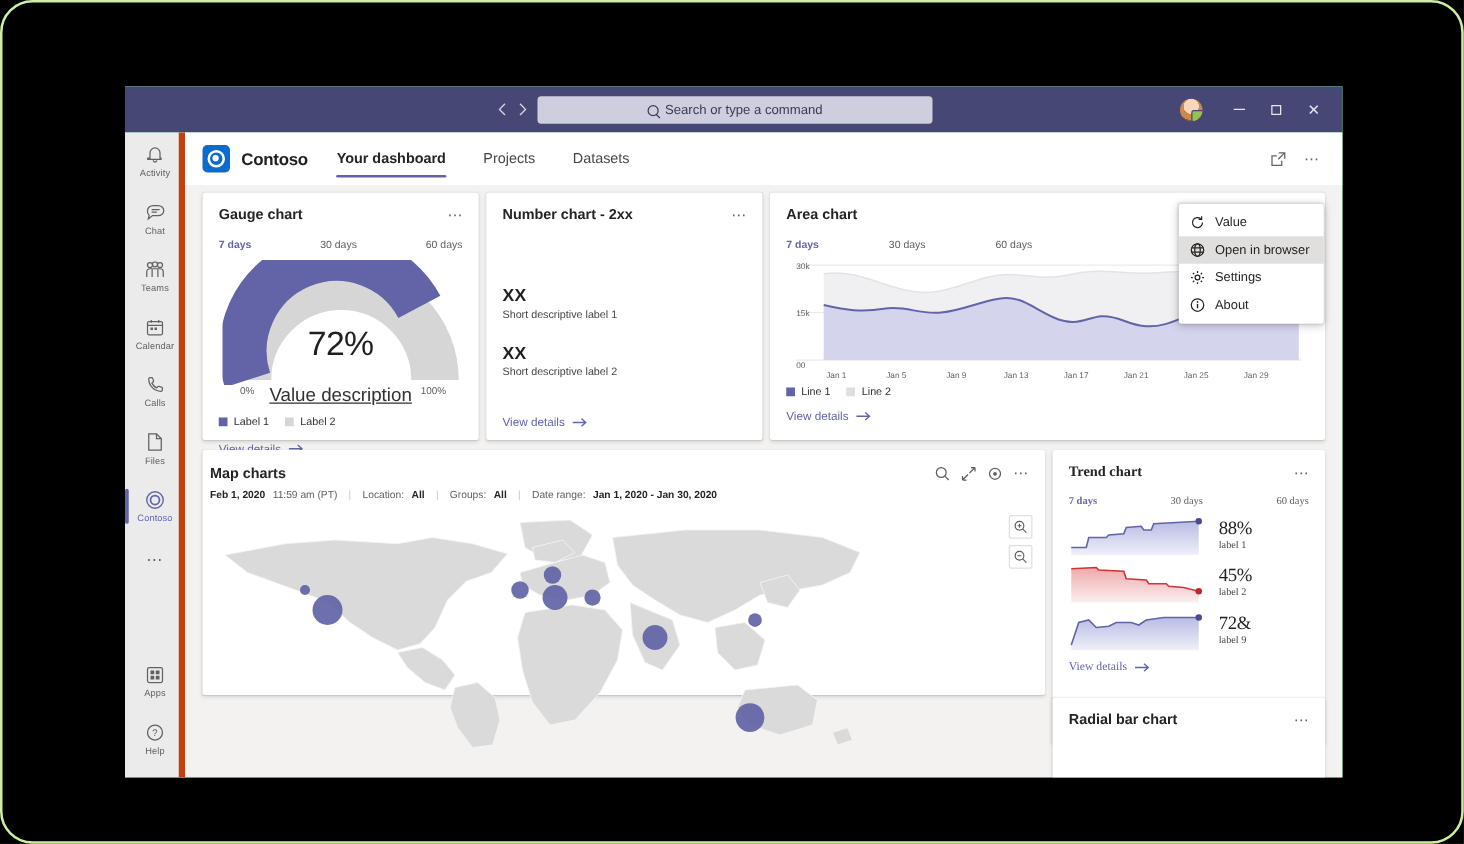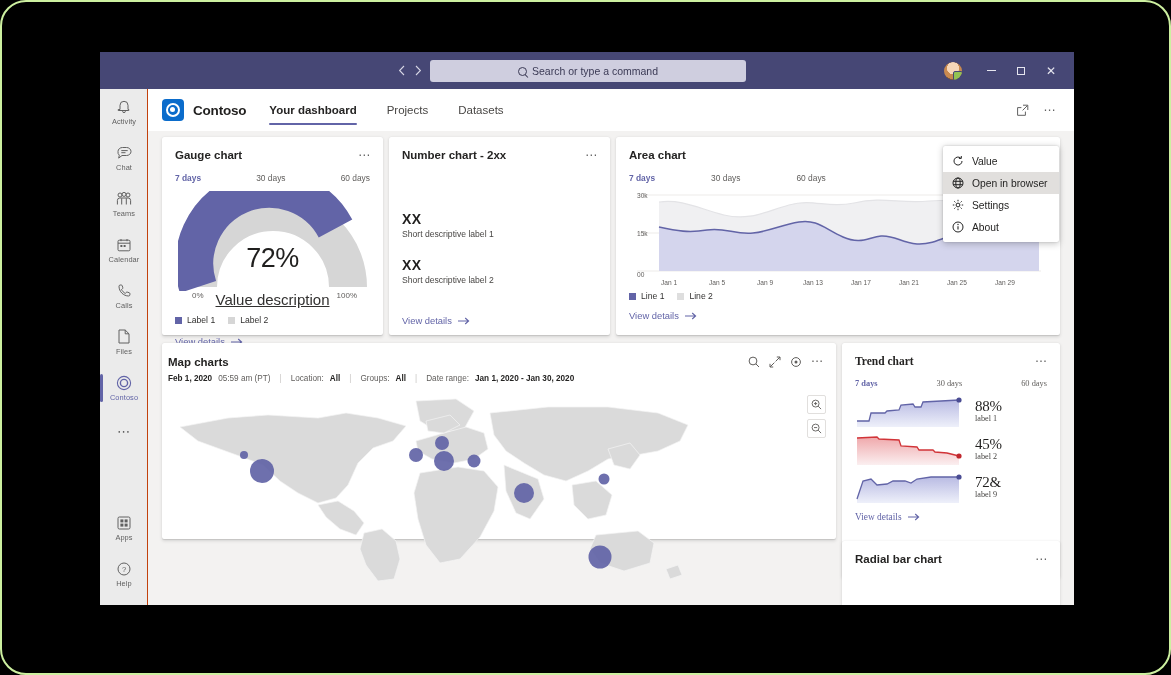--- a/index.html
+++ b/index.html
@@ -13,21 +13,21 @@
   #frame {
     position: absolute; left: 0; top: 0;
     width: 1171px; height: 675px;
     background: #000;
     border: 2px solid #cdf0a0;
     border-radius: 26px;
     overflow: hidden;
   }
   
   #app {
-    position: absolute; left: 98px; top: 50px;
+    position: absolute; left: 98px; top: 67px;
     width: 974px; height: 553px;
     background: #86efac;
     overflow: hidden;
   }
   
   #titlebar {
     position: absolute; left: 0; top: 0; width: 974px; height: 37px;
     background: #464775;
     display: flex; align-items: center;
   }
@@ -51,21 +51,21 @@
       position: relative; margin-right: 14px; overflow: hidden; }
   .avatar::after { content:""; position:absolute; right:-1px; bottom:-1px; width:8px; height:8px;
       background:#92c353; border-radius:2px; border:1.5px solid #464775; }
   .winbtn { width: 30px; height: 37px; display: flex; align-items: center;
       justify-content: center; color: #e6e6ef; font-size: 12px; cursor: pointer; }
   .winbtn .mn { display:block; width:9px; height:1px; background:#e6e6ef; }
   .winbtn .mx { display:block; width:8px; height:8px; border:1px solid #e6e6ef; }
   
   #rail {
     position: absolute; left: 0; top: 37px; width: 48px; height: 516px;
-    background: #ebebeb; border-right: 1px solid #c2410c;
+    background: #ebebeb; border-right: 5px solid #c2410c;
   }
   .rail-item { width: 48px; height: 46px; display:flex; flex-direction: column;
       align-items: center; justify-content: center; gap: 2px; cursor: pointer; position: relative; }
   .rail-item .glyph { height: 17px; display:flex; align-items:center; justify-content:center; color:#616161; }
   .rail-item .rl { font-size: 7.4px; color: #616161; letter-spacing: .1px; }
   .rail-item.active .rl { color: #6264a7; }
   .rail-item.active::before { content:""; position:absolute; left:0; top:9px; width:2.5px;
       height:28px; background:#6264a7; border-radius:2px; }
   .rail-more { width:48px; height:40px; display:flex; align-items:center; justify-content:center;
       color:#616161; font-size:13px; letter-spacing:1px; cursor:pointer; }
@@ -438,21 +438,21 @@
               <svg width="12" height="12" viewBox="0 0 12 12">
                   <circle cx="6" cy="6" r="4.4" fill="none" stroke="#605e5c" stroke-width="1"></circle>
                   <circle cx="6" cy="6" r="1.5" fill="#605e5c"></circle>
                 </svg>
             </span>
             <span class="mt" style="font-size:12px;letter-spacing:1.3px;color:#605e5c;line-height:.6">⋯</span>
           </div>
 
           <div class="map-meta">
             <b>Feb 1, 2020</b>
-            <span>05:59 am (PT)</span>
+            <span>11:59 am (PT)</span>
             <span class="sep">|</span>
             <span>Location:</span>
             <b>All</b>
             <span class="sep">|</span>
             <span>Groups:</span>
             <b>All</b>
             <span class="sep">|</span>
             <span>Date range:</span>
             <b>Jan 1, 2020 - Jan 30, 2020</b>
           </div>

